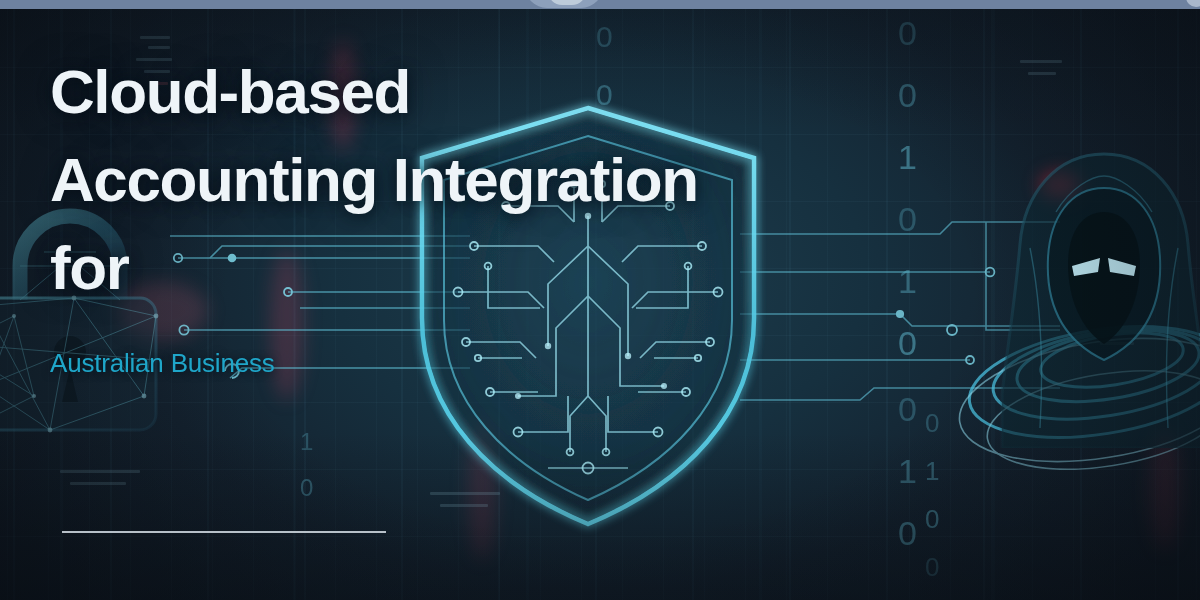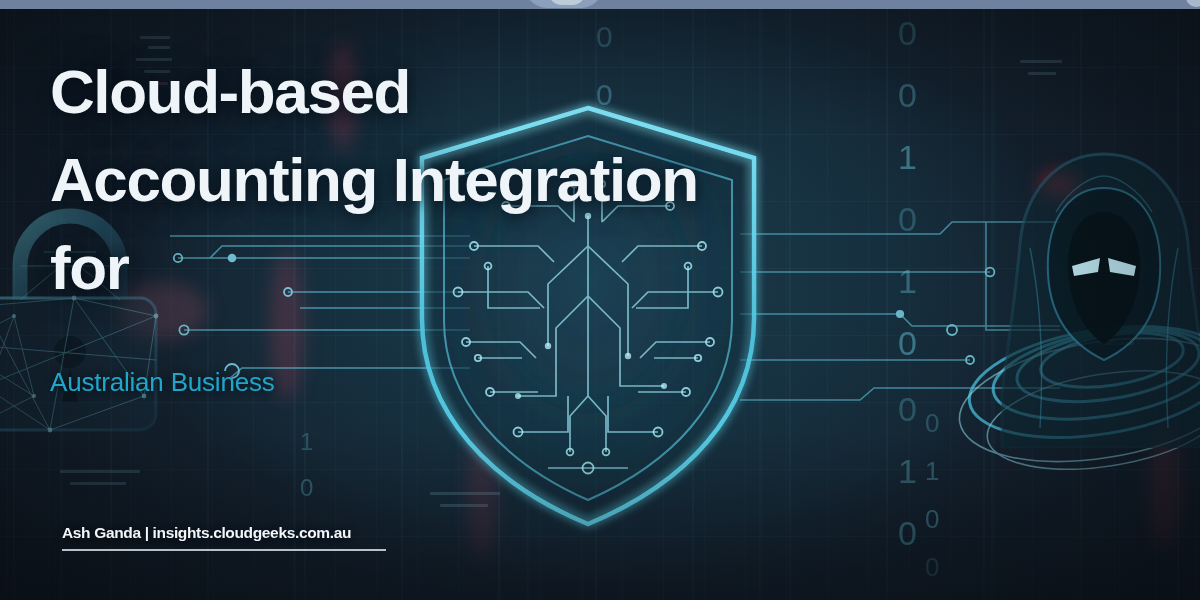--- a/index.html
+++ b/index.html
@@ -120,21 +120,21 @@
     font-family:"Liberation Sans", sans-serif;
     font-weight:700;
     font-size:62px;
     line-height:88px;
     letter-spacing:-1.4px;
     color:#eef4f8;
     text-shadow:0 2px 14px rgba(4,12,20,.75), 0 0 34px rgba(8,20,32,.55);
     white-space:pre-line;
   }
   #subtitle {
-    margin-top:55px;
+    margin-top:36px;
     font-family:"Liberation Sans", sans-serif;
     font-weight:400;
     font-size:26px;
     letter-spacing:-0.2px;
     color:#1fa6c9;
     text-shadow:0 1px 9px rgba(3,12,20,.8);
   }
 
   
   #byline-wrap { position:absolute; left:62px; top:524px; z-index:40; }
@@ -408,17 +408,16 @@
   <div class="layer" id="bg-vignette"></div>
 
   <div id="text-block">
     <h1 id="headline">Cloud-based
 Accounting Integration
 for</h1>
     <div id="subtitle">Australian Business</div>
   </div>
 
   <div id="byline-wrap">
-    <div id="byline">Ash Ganda | insights.cloudgeeks.com.au</div>
     <div id="byline-rule"></div>
   </div>
 
 </div>
 
 </body></html>

